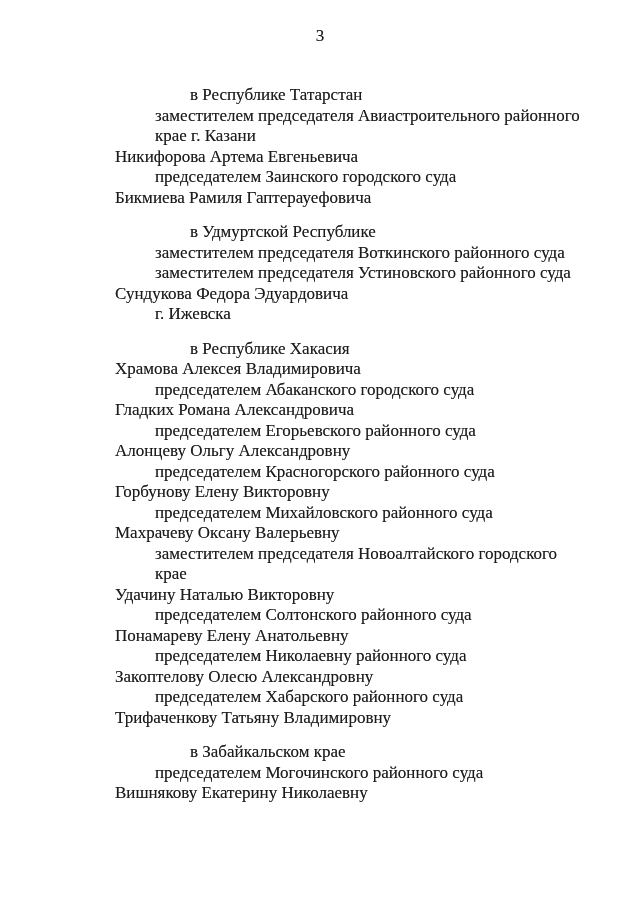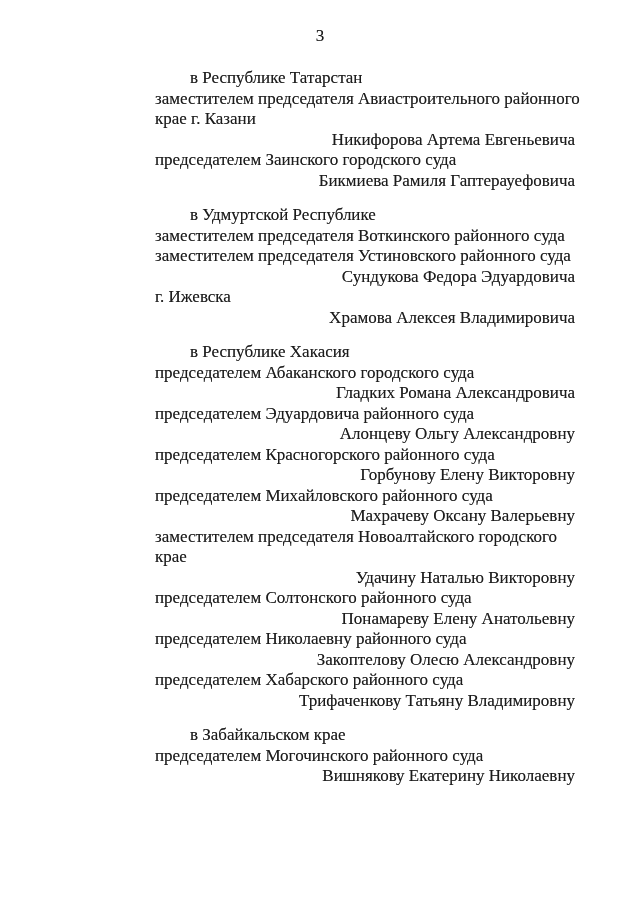--- a/index.html
+++ b/index.html
@@ -19,54 +19,54 @@
   }
   #page-number {
     position: absolute;
     top: 25px; left: 0;
     width: 640px;
     text-align: center;
     line-height: 21px;
   }
   #doc {
     position: absolute;
-    top: 54px;
+    top: 71px;
     left: 115px;
     width: 460px;
   }
   .line {
     line-height: 20.5px;
     white-space: nowrap;
   }
   .heading  { padding-left: 75px; margin-top: 14px; }
   .position { padding-left: 40px; }
-  .name     { padding-left: 0; text-align: right; }
+  .name     { padding-left: 0; }
 </style>
 </head>
 <body>
 
 <div id="page-number">3</div>
 
 <div id="doc">
     <div class="line heading">в Республике Татарстан</div>
     <div class="line position">заместителем председателя Авиастроительного районного</div>
     <div class="line position">крае г. Казани</div>
     <div class="line name">Никифорова Артема Евгеньевича</div>
     <div class="line position">председателем Заинского городского суда</div>
     <div class="line name">Бикмиева Рамиля Гаптерауефовича</div>
     <div class="line heading">в Удмуртской Республике</div>
     <div class="line position">заместителем председателя Воткинского районного суда</div>
     <div class="line position">заместителем председателя Устиновского районного суда</div>
     <div class="line name">Сундукова Федора Эдуардовича</div>
     <div class="line position">г. Ижевска</div>
+    <div class="line heading">в Республике Хакасия</div>
     <div class="line name">Храмова Алексея Владимировича</div>
-    <div class="line heading">в Республике Хакасия</div>
     <div class="line position">председателем Абаканского городского суда</div>
     <div class="line name">Гладких Романа Александровича</div>
-    <div class="line position">председателем Эдуардовича районного суда</div>
+    <div class="line position">председателем Егорьевского районного суда</div>
     <div class="line name">Алонцеву Ольгу Александровну</div>
     <div class="line position">председателем Красногорского районного суда</div>
     <div class="line name">Горбунову Елену Викторовну</div>
     <div class="line position">председателем Михайловского районного суда</div>
     <div class="line name">Махрачеву Оксану Валерьевну</div>
     <div class="line position">заместителем председателя Новоалтайского городского</div>
     <div class="line position">крае</div>
     <div class="line name">Удачину Наталью Викторовну</div>
     <div class="line position">председателем Солтонского районного суда</div>
     <div class="line name">Понамареву Елену Анатольевну</div>

